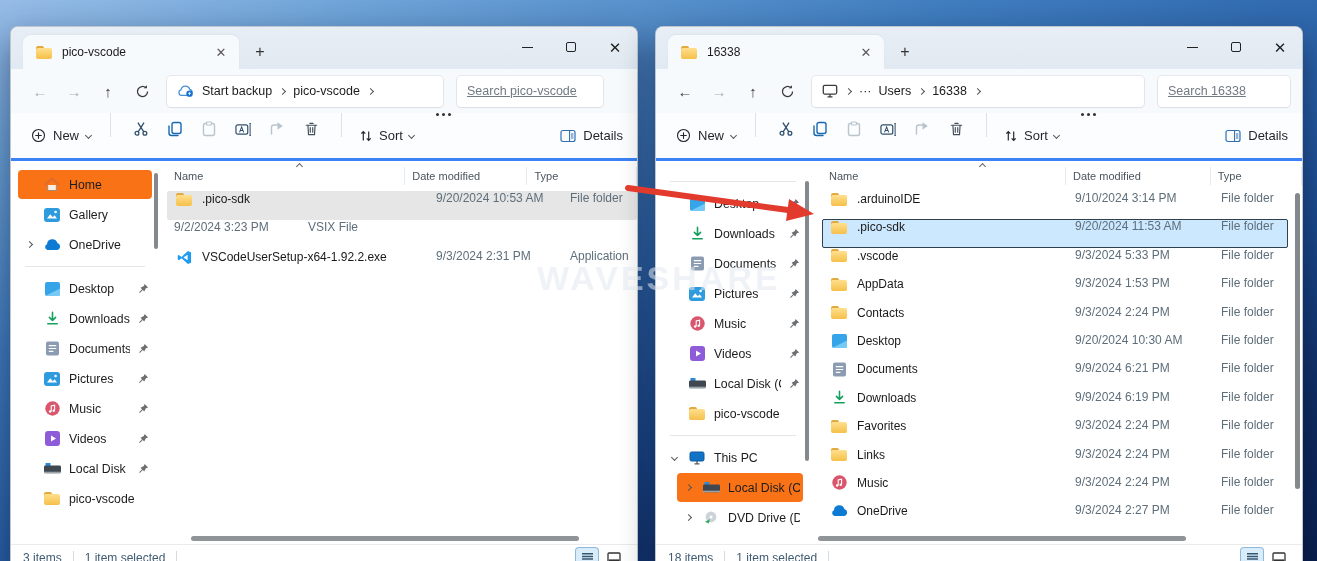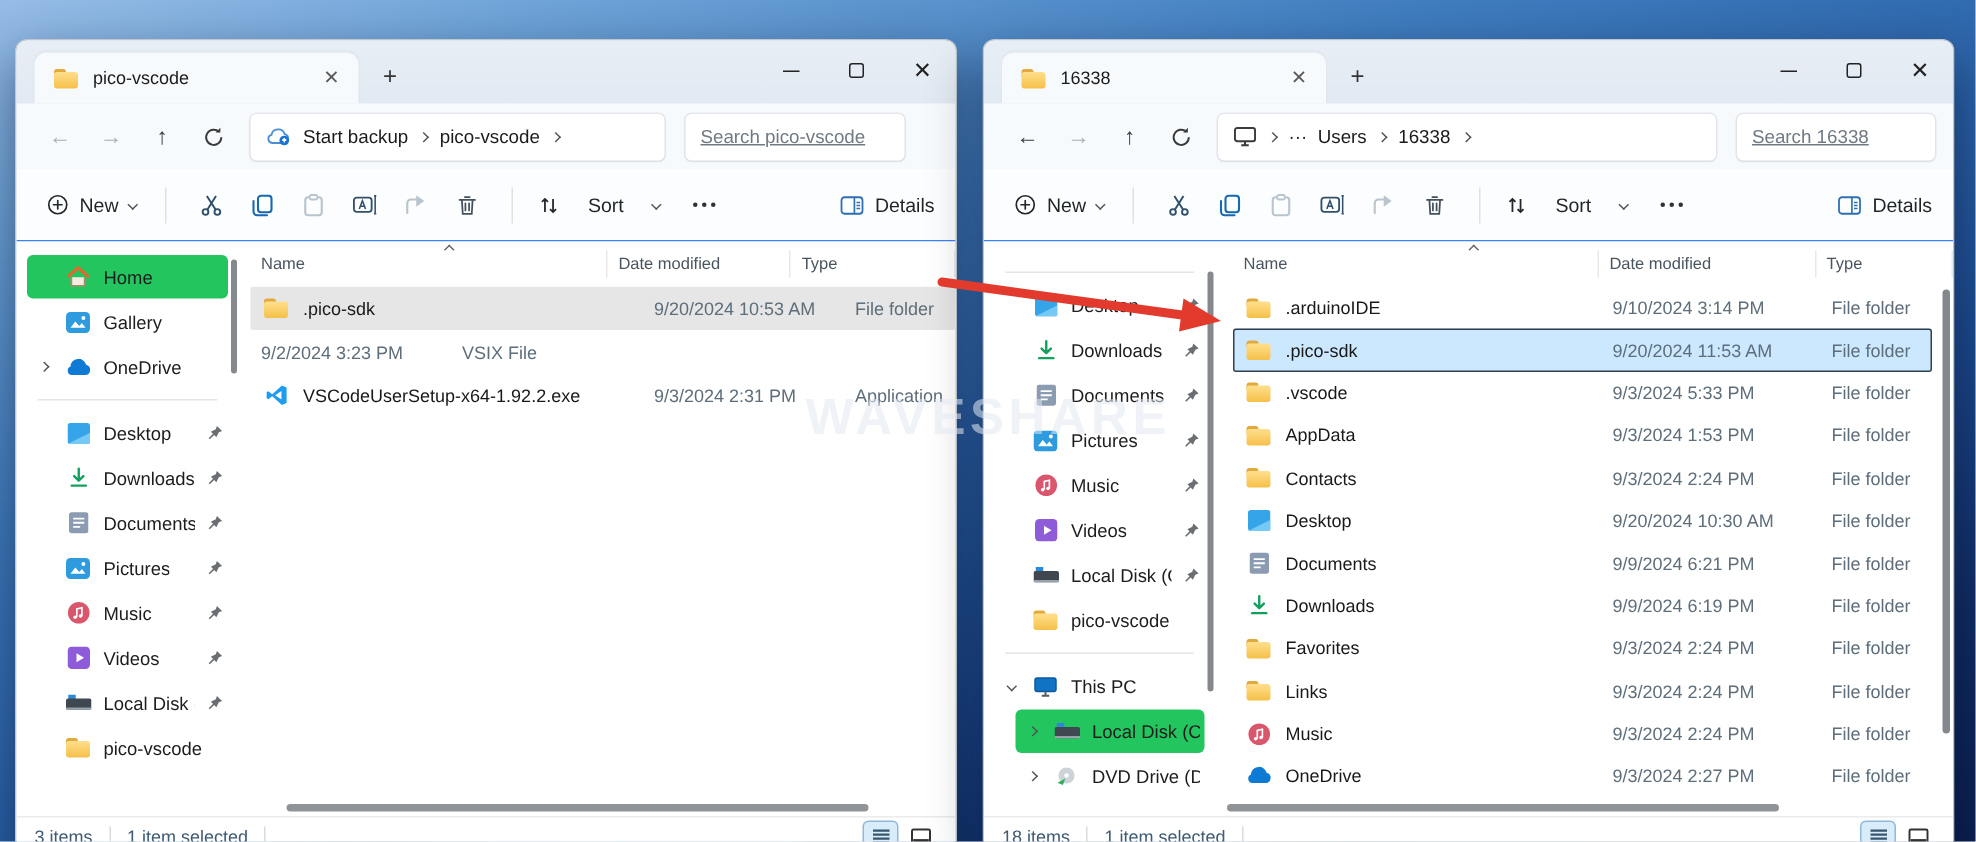--- a/index.html
+++ b/index.html
@@ -55,56 +55,56 @@
   #win-left .searchbox { width:146px; }
   #win-right .searchbox { width:132px; }
 
   .cv { display:inline-block; width:5px; height:5px; border-right:1.2px solid currentColor;
     border-top:1.2px solid currentColor; flex:none; }
   .cv.right { transform:rotate(45deg); }
   .cv.down  { transform:rotate(135deg); }
   .cv.up    { transform:rotate(-45deg); }
   .crumb-chev { color:#555; margin:0 1px; }
 
-  .toolbar { height:48px; flex:none; background:#fbfdfe; border-bottom:1px solid #3b82f6;
-    display:flex; align-items:center; padding:0 14px; }
+  .toolbar { height:48px; flex:none; background:#fbfdfe; border-bottom:3px solid #3b82f6;
+    display:flex; padding:0 14px; }
   .tb-new { display:flex; align-items:center; gap:7px; font-size:13px; color:#1f2428; padding:0 6px; }
   .tb-div { width:1px; height:24px; background:#dfe2e5; margin:0 13px; }
   .tb-ic { width:34px; height:32px; display:flex; align-items:center; justify-content:center; flex:none; }
-  .tb-sort { display:flex; align-items:center; gap:19px; font-size:13px; color:#1f2428; padding:0 4px; }
+  .tb-sort { display:flex; align-items:center; gap:6px; font-size:13px; color:#1f2428; padding:0 4px; }
   .tb-more { display:flex; gap:3px; margin-left:18px; }
   .tb-more i { width:3px; height:3px; border-radius:50%; background:#333; }
   .tb-details { margin-left:auto; display:flex; align-items:center; gap:7px; font-size:13px; color:#1f2428; }
 
   .main { flex:1; display:flex; min-height:0; position:relative; background:#fff; overflow:hidden; }
 
   .sidebar { flex:none; position:relative; padding-top:8px; overflow:hidden; }
   #win-left  .sidebar { width:148px; }
   #win-right .sidebar { width:154px; }
   .side-item { height:29px; margin:1px 7px; border-radius:4px; display:flex; align-items:center;
     gap:8px; padding:0 3px 0 5px; font-size:12.3px; color:#1d1d1d; white-space:nowrap; }
   .side-item .slot { width:12px; flex:none; display:flex; align-items:center; justify-content:center; color:#555; }
-  .side-item.sel { background:#22c55e; }
+  .side-item.sel { background:#f97316; }
   .side-item .lbl { overflow:hidden; text-overflow:clip; }
   .pin { margin-left:auto; flex:none; display:flex; }
   .side-div { height:1px; background:#e4e6e8; margin:7px 14px; }
   .tree-sub { padding-left:14px; }
   .vthumb { position:absolute; width:4px; border-radius:2px; background:#85898d; }
 
   .filearea { flex:1; min-width:0; position:relative; display:flex; flex-direction:column; overflow:hidden; }
   .cols { height:30px; flex:none; display:flex; align-items:center; font-size:11px; color:#4a545e;
     position:relative; }
   .colcell { display:flex; align-items:center; height:18px; border-right:1px solid #e7eaec;
     padding-left:7px; }
   .sortcaret { position:absolute; top:3px; color:#666; }
   #win-left  .sortcaret { left:138px; }
   #win-right .sortcaret { left:170px; }
 
   .rows { flex:1; position:relative; overflow:hidden; }
-  .row { height:29px; display:flex; align-items:center; font-size:12px; margin:0 0 0 8px; }
+  .row { height:29px; display:flex; align-items:flex-start; font-size:12px; margin:0 0 0 8px; }
   .row .cname { display:flex; align-items:center; gap:9px; padding-left:8px; color:#191919;
     white-space:nowrap; overflow:hidden; flex:none; }
   .row .cdate { color:#5e6e7a; flex:none; white-space:nowrap; padding-left:7px; }
   .row .ctype { color:#5e6e7a; flex:none; white-space:nowrap; padding-left:7px; }
   #win-left  .cname,#win-left  .colcell.c1 { width:262px; }
   #win-left  .cdate,#win-left  .colcell.c2 { width:134px; }
   #win-left  .ctype,#win-left  .colcell.c3 { width:120px; }
   #win-left  .cols { padding-left:8px; }
   #win-right .cname,#win-right .colcell.c1 { width:246px; }
   #win-right .cdate,#win-right .colcell.c2 { width:146px; }

